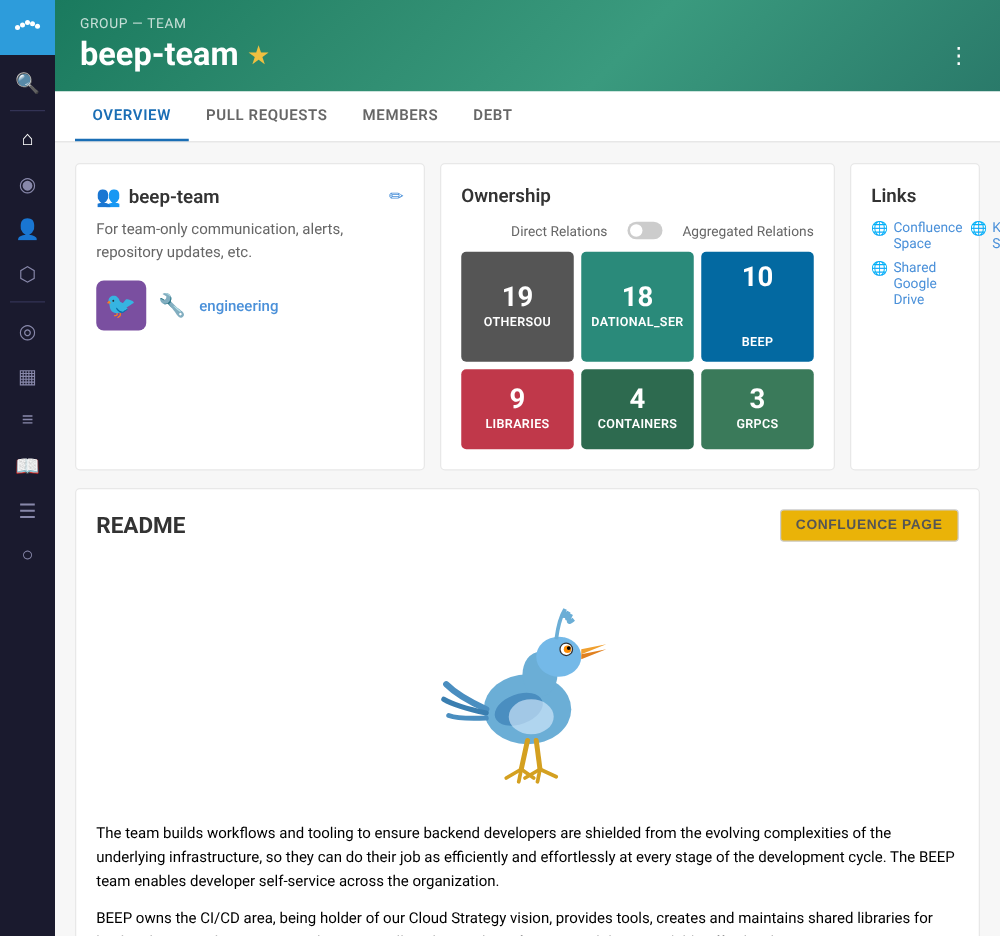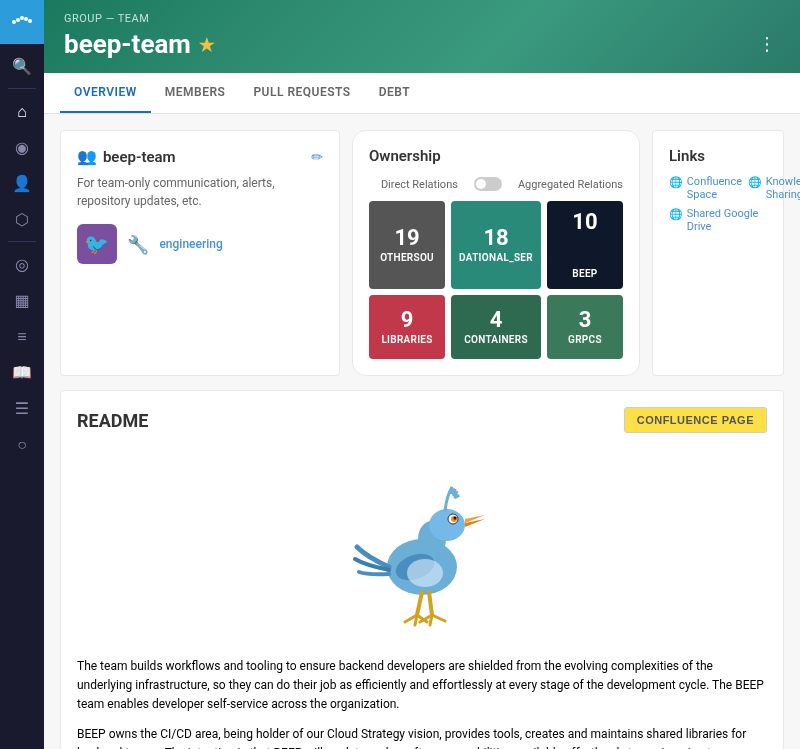--- a/index.html
+++ b/index.html
@@ -170,21 +170,21 @@
     }
     .service-icon {
       font-size: 18px;
       color: #888;
     }
 
     
     .ownership-card {
       background: #fff;
       border: 1px solid #e8e8e8;
-      border-radius: 14px;
+      border-radius: 4px;
       padding: 16px;
       flex: 1;
     }
     .ownership-title {
       font-size: 15px;
       font-weight: 600;
       color: #333;
       margin-bottom: 12px;
     }
     .relations-toggle {
@@ -238,32 +238,32 @@
     .tile-label {
       font-size: 10px;
       font-weight: 600;
       color: #fff;
       text-align: center;
       margin-top: 3px;
       letter-spacing: 0.3px;
     }
     .tile-dark-gray { background: #555; }
     .tile-teal { background: #2a8a7a; }
-    .tile-purple { background: #0f172a; gap: 32px; }
+    .tile-purple { background: #0369a1; gap: 32px; }
     .tile-red { background: #c0384a; }
     .tile-dark-green { background: #2d6a4f; }
     .tile-green { background: #3a7a5a; }
 
     
     .links-card {
       background: #fff;
       border: 1px solid #e8e8e8;
       border-radius: 4px;
       padding: 16px;
-      width: 132px;
+      width: 104px;
       flex-shrink: 0;
     }
     .links-title {
       font-size: 15px;
       font-weight: 600;
       color: #333;
       margin-bottom: 10px;
     }
     .link-item {
       display: flex;
@@ -290,21 +290,21 @@
       justify-content: space-between;
       margin-bottom: 14px;
     }
     .readme-title {
       font-size: 18px;
       font-weight: 700;
       color: #333;
     }
     .confluence-btn {
       border: 1px solid #ccc;
-      background: #fde047;
+      background: #eab308;
       padding: 6px 12px;
       font-size: 11px;
       font-weight: 600;
       color: #555;
       cursor: pointer;
       border-radius: 3px;
       text-transform: uppercase;
       letter-spacing: 0.5px;
     }
     .readme-image-area {
@@ -362,22 +362,22 @@
       <div class="header-title">
         <span>beep-team</span>
         <span class="star-icon">★</span>
       </div>
       <button class="header-menu-btn">⋮</button>
     </div>
   </div>
 
   <div class="nav-tabs">
     <div class="nav-tab active">Overview</div>
+    <div class="nav-tab">Pull Requests</div>
     <div class="nav-tab">Members</div>
-    <div class="nav-tab">Pull Requests</div>
     <div class="nav-tab">Debt</div>
   </div>
 
   <div class="content">
 
     <div class="top-row">
 
       <div class="team-card">
         <div class="team-card-header">
           <div class="team-card-title">

